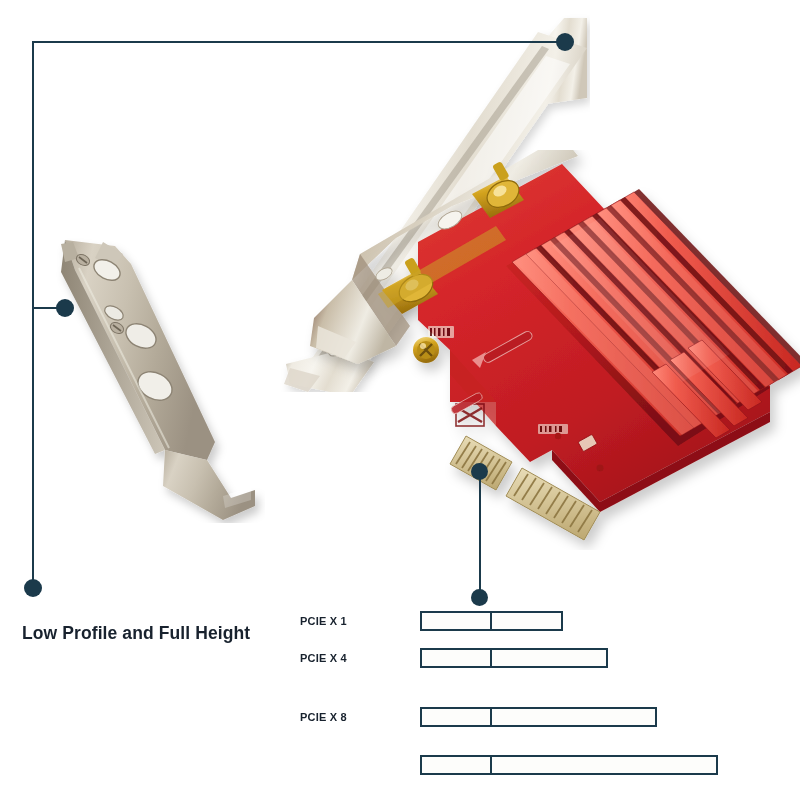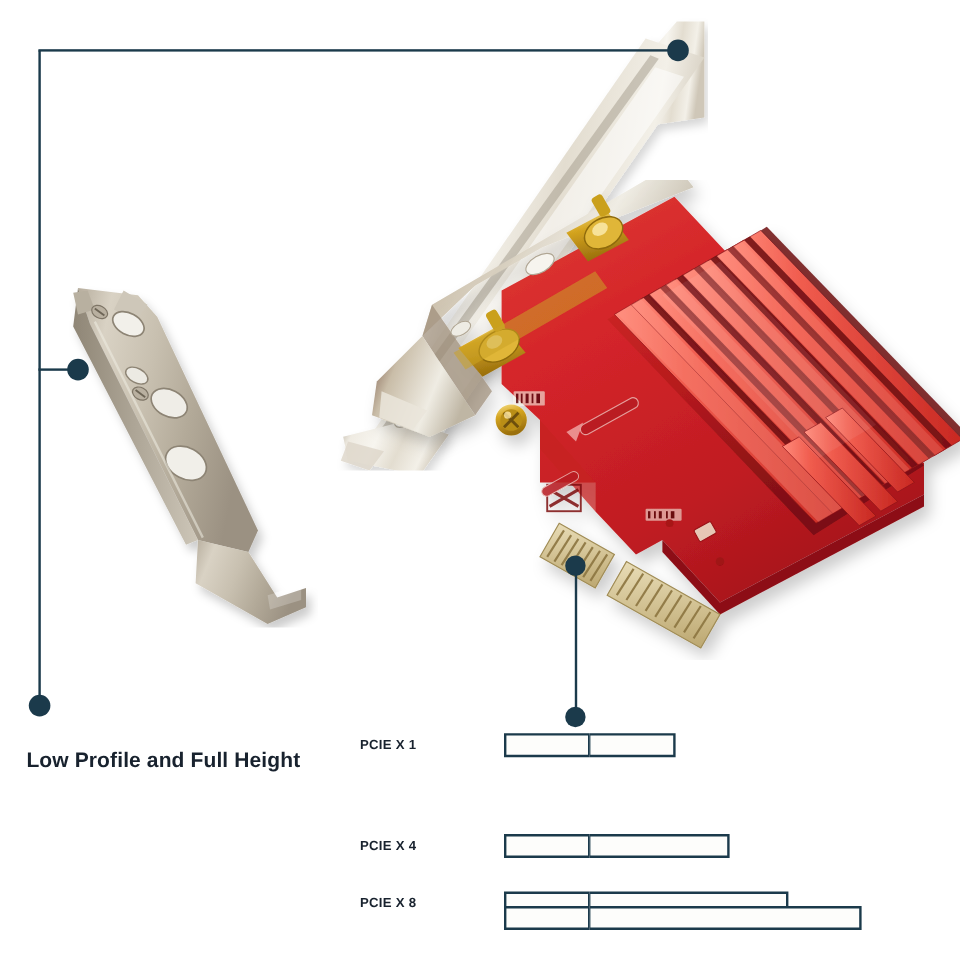--- a/index.html
+++ b/index.html
@@ -392,28 +392,28 @@
   </div>
 
   <div id="pcie-legend">
       <div class="pcie-row" style="top: 604px;">
         <div class="pcie-label">PCIE X 1</div>
         <div class="pcie-bar" style="left: 420px; width: 143px;">
           <div class="pcie-seg first" style="width: 71px;"></div>
           <div class="pcie-seg second" style="width: 72px;"></div>
         </div>
       </div>
-      <div class="pcie-row" style="top: 688px;">
+      <div class="pcie-row" style="top: 641px;">
         <div class="pcie-label">PCIE X 4</div>
         <div class="pcie-bar" style="left: 420px; width: 188px;">
           <div class="pcie-seg first" style="width: 71px;"></div>
           <div class="pcie-seg second" style="width: 117px;"></div>
         </div>
       </div>
-      <div class="pcie-row" style="top: 736px;">
+      <div class="pcie-row" style="top: 700px;">
         <div class="pcie-label">PCIE X 8</div>
         <div class="pcie-bar" style="left: 420px; width: 237px;">
           <div class="pcie-seg first" style="width: 71px;"></div>
           <div class="pcie-seg second" style="width: 166px;"></div>
         </div>
       </div>
       <div class="pcie-row" style="top: 748px;">
         <div class="pcie-bar" style="left: 420px; width: 298px;">
           <div class="pcie-seg first" style="width: 71px;"></div>
           <div class="pcie-seg second" style="width: 227px;"></div>

